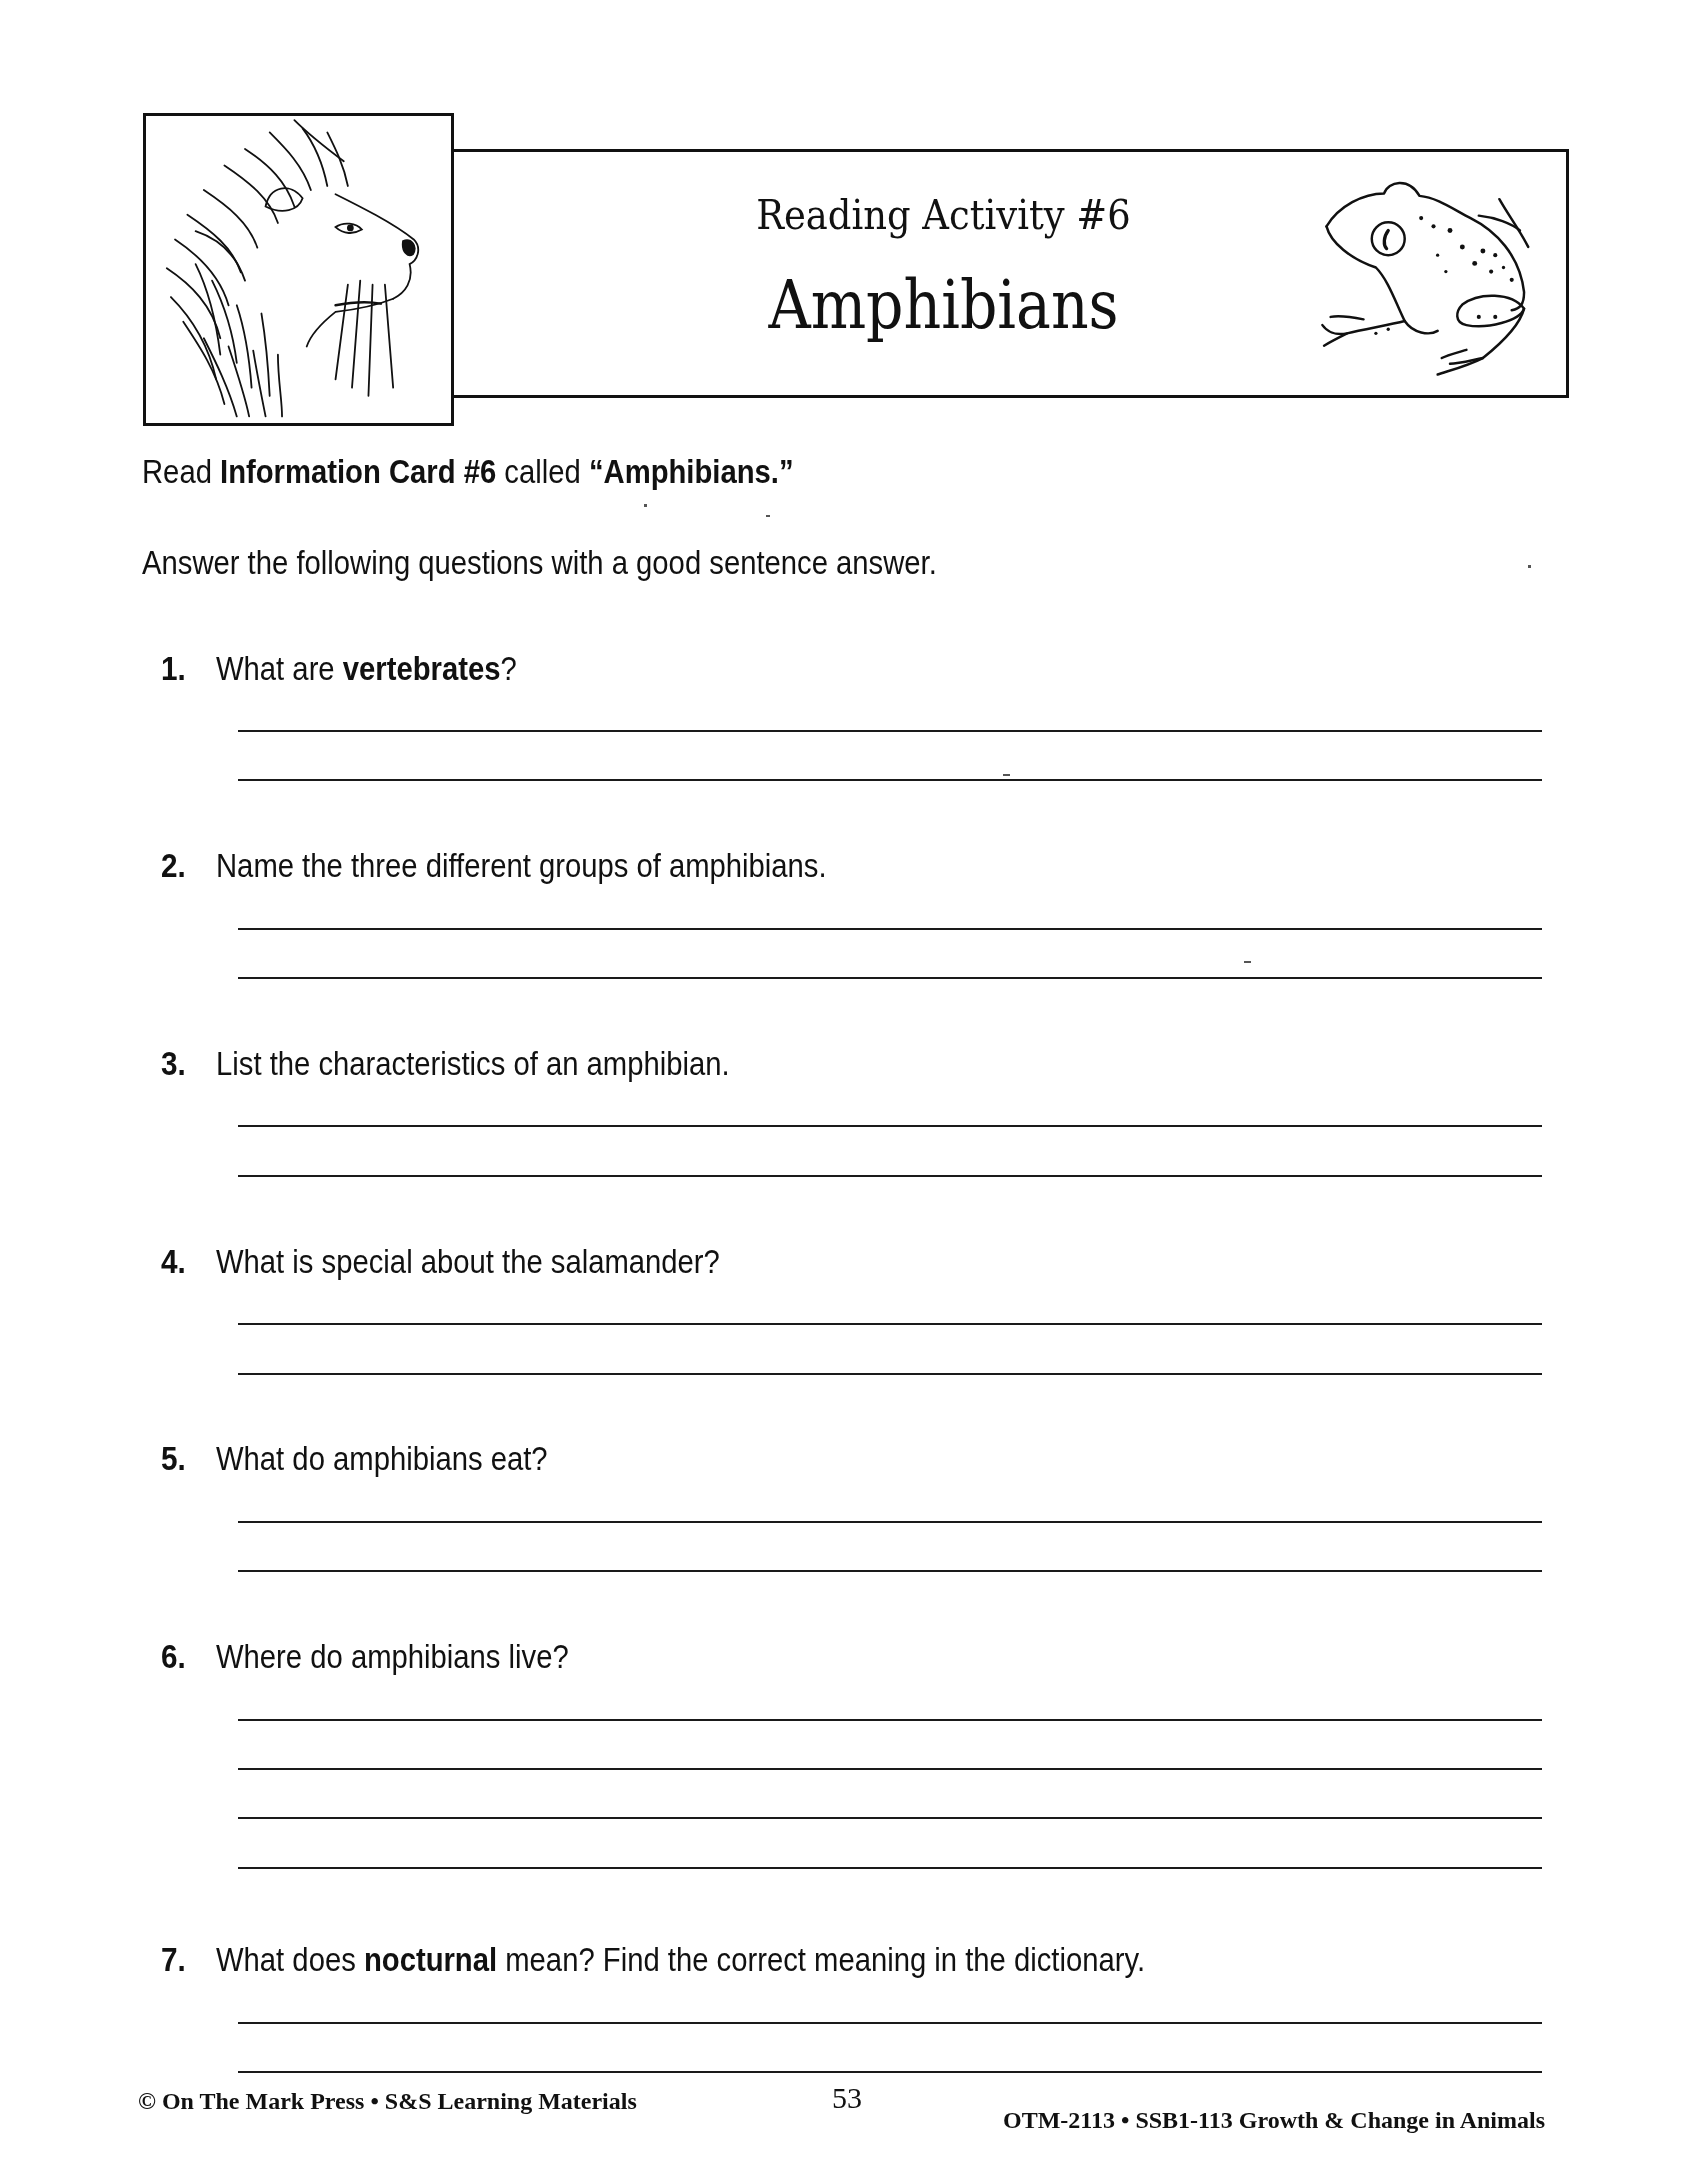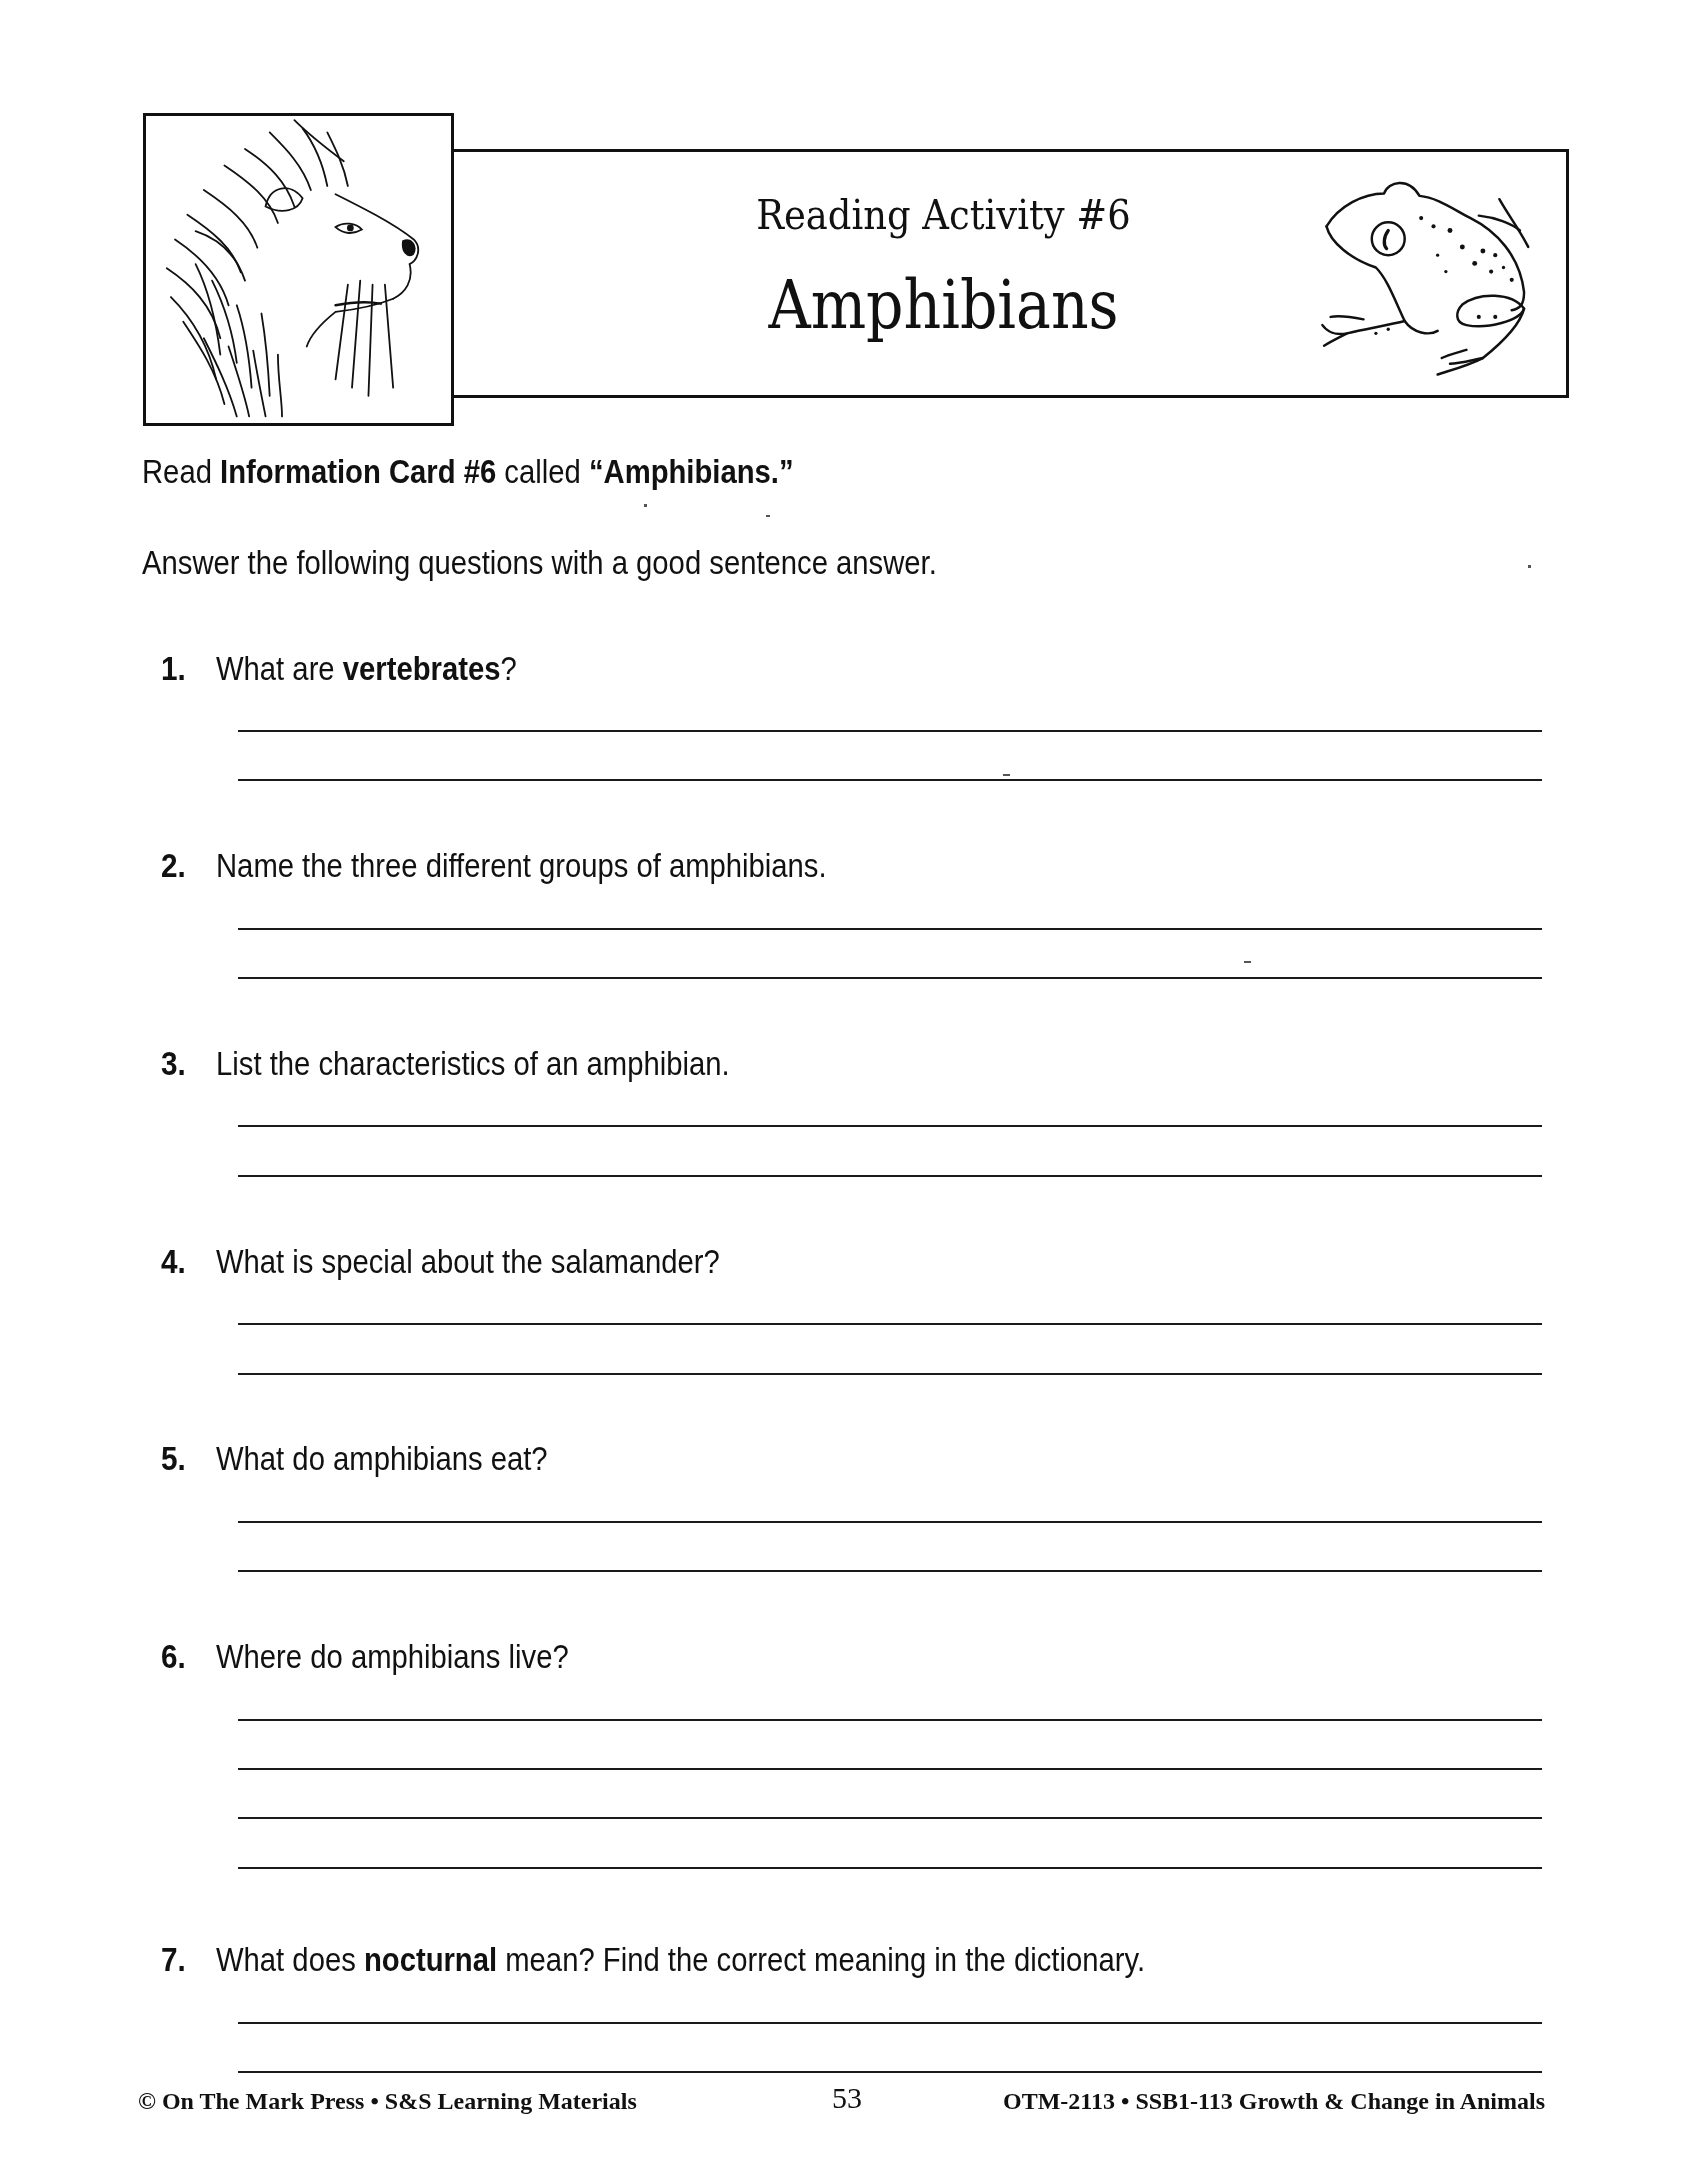--- a/index.html
+++ b/index.html
@@ -103,21 +103,21 @@
       top: 2086px;
       white-space: nowrap;
     }
     .footer-left { left: 138px; }
     .footer-page {
       left: 832px;
       font-weight: normal;
       font-size: 30px;
       top: 2083px;
     }
-    .footer-right { left: 1003px; }
+    .footer-right { left: 1003px; margin-top: 19px; }
 
     .speck { position: absolute; background: #555; }
   </style>
 </head>
 <body>
 
 <div class="abs title-banner"></div>
 
 <div class="abs lion-box">
   <svg width="305" height="307" viewBox="0 0 370 373">

